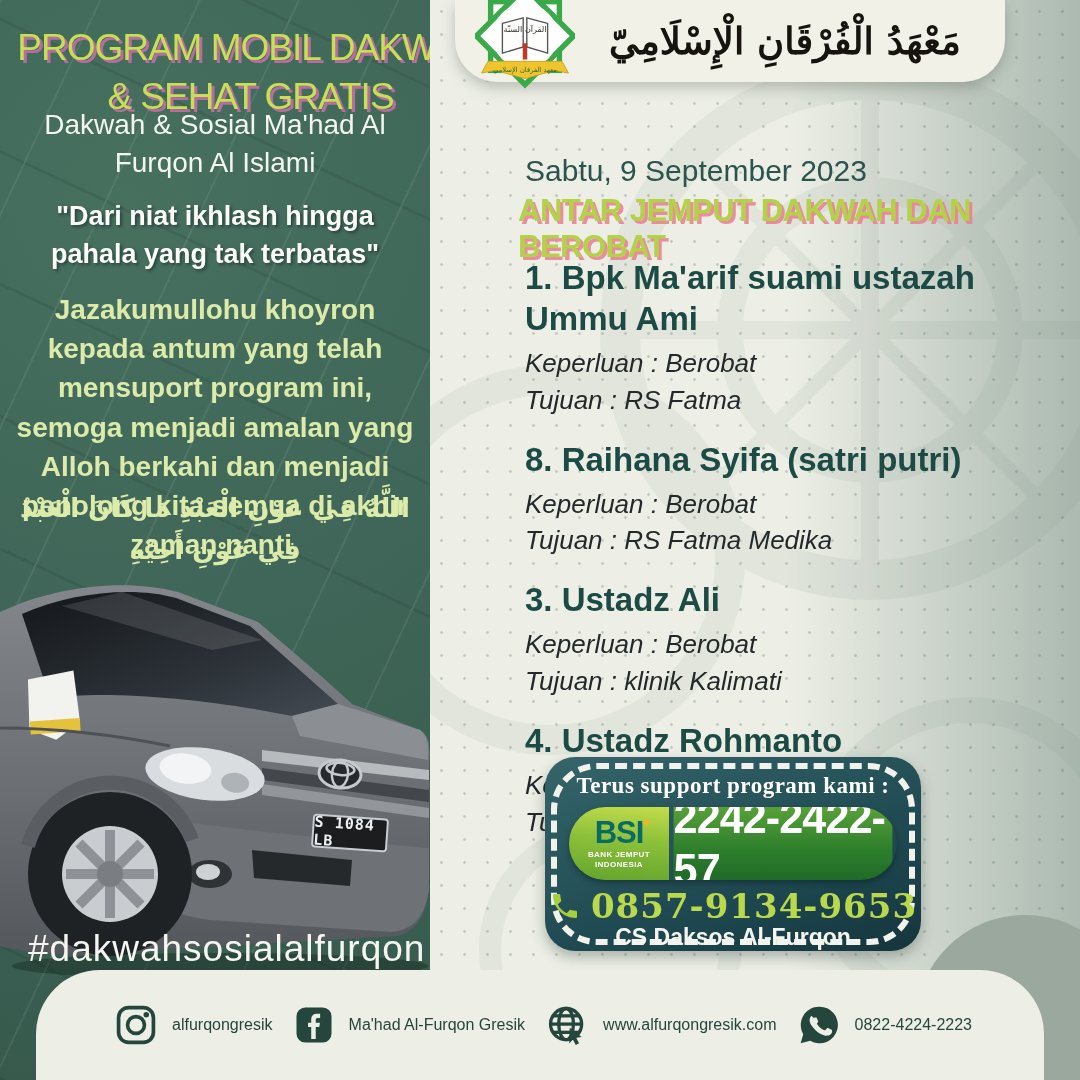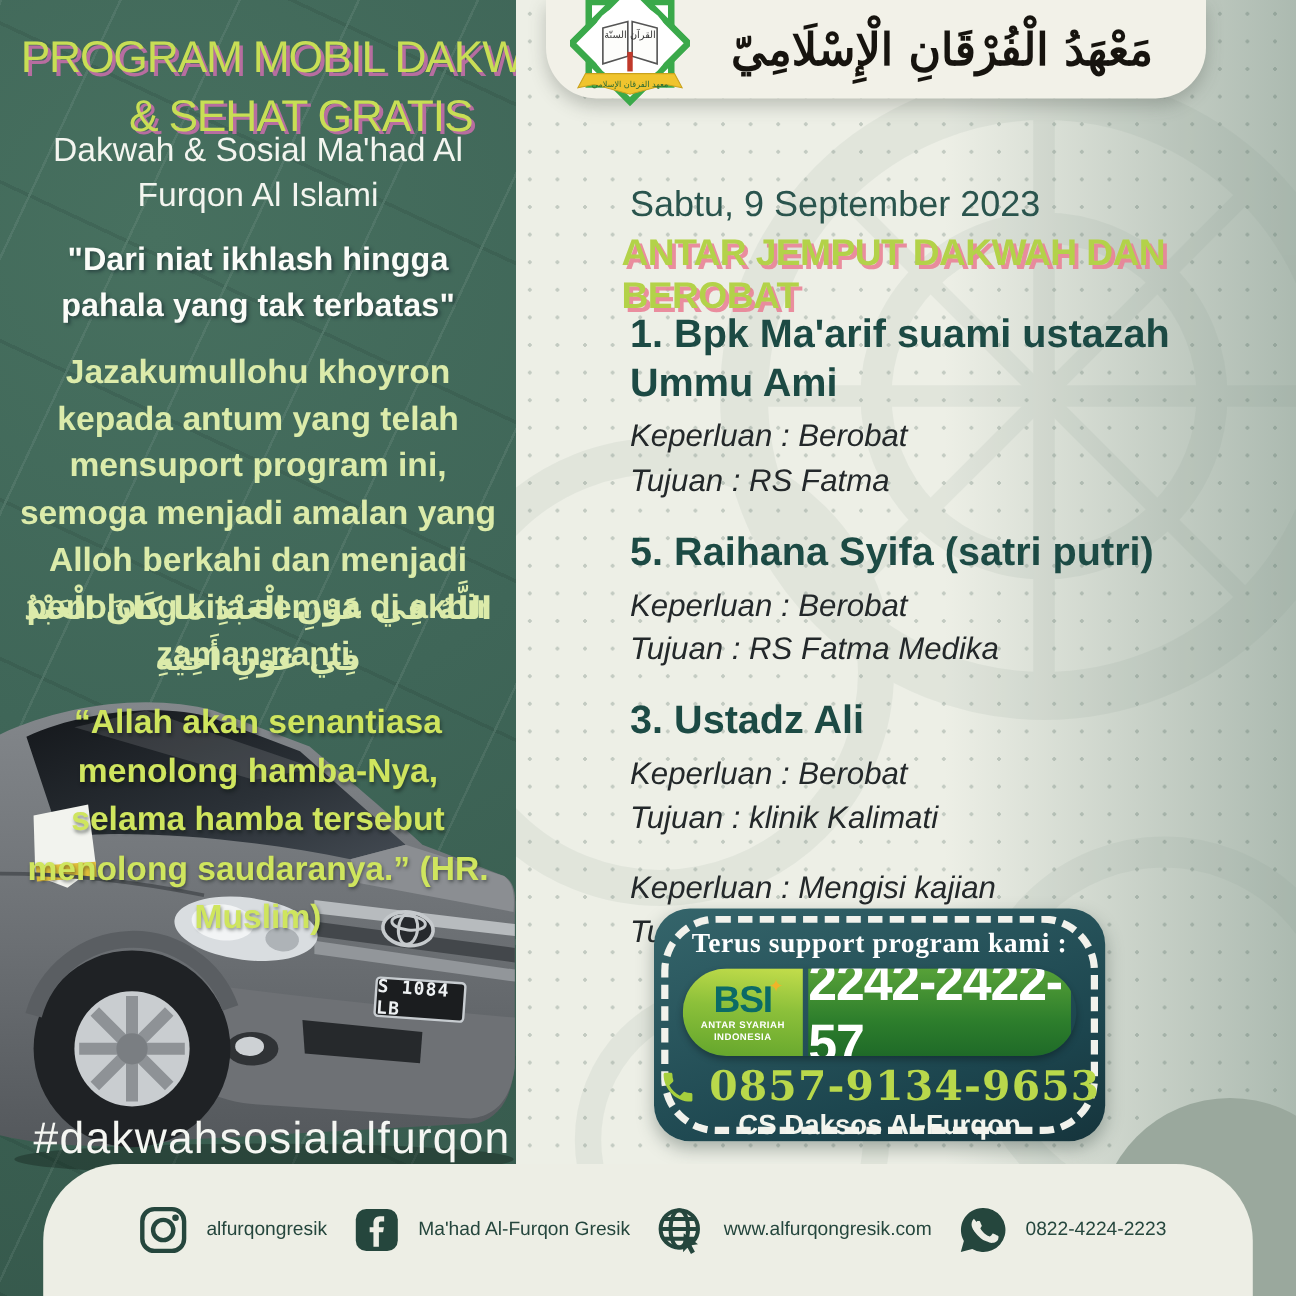--- a/index.html
+++ b/index.html
@@ -107,21 +107,20 @@
 
   <div class="lp-title">
     <div>PROGRAM MOBIL DAKWAH</div>
     <div>&amp; SEHAT GRATIS</div>
   </div>
 
   <div class="lp-sub">Dakwah &amp; Sosial Ma'had Al Furqon Al Islami</div>
   <div class="lp-quote1">"Dari niat ikhlash hingga pahala yang tak terbatas"</div>
   <div class="lp-para">Jazakumullohu khoyron kepada antum yang telah mensuport program ini, semoga menjadi amalan yang Alloh berkahi dan menjadi penolong kita semua di akhir zaman nanti.</div>
   <div class="lp-arabic">اللَّهُ فِي عَوْنِ الْعَبْدِ مَا كَانَ الْعَبْدُ فِي عَوْنِ أَخِيْهِ</div>
-  <div class="lp-hadith">“Allah akan senantiasa menolong hamba-Nya, selama hamba tersebut menolong saudaranya.” (HR. Muslim)</div>
 
   <div class="car-wrap">
     <svg viewBox="0 0 430 402">
       <defs>
         <linearGradient id="bodyGrad" x1="0" y1="0" x2="0" y2="1">
           <stop offset="0" stop-color="#83878b"></stop>
             <stop offset=".55" stop-color="#6b6f73"></stop>
             <stop offset="1" stop-color="#54585c"></stop>
         </linearGradient>
         <linearGradient id="winGrad" x1="0" y1="0" x2="1" y2="1">
@@ -210,45 +209,46 @@
   <div class="rp-date">Sabtu, 9 September 2023</div>
   <div class="rp-title">ANTAR JEMPUT DAKWAH DAN BEROBAT</div>
 
   <div class="rp-list">
     <div class="sch-item">
       <div class="sch-name">1. Bpk Ma'arif suami ustazah Ummu Ami</div>
       <div class="sch-det">Keperluan : Berobat</div>
       <div class="sch-det">Tujuan : RS Fatma</div>
     </div>
     <div class="sch-item">
-      <div class="sch-name">5.  Raihana Syifa (satri putri)</div>
+      <div class="sch-name">8.  Raihana Syifa (satri putri)</div>
       <div class="sch-det">Keperluan : Berobat</div>
       <div class="sch-det">Tujuan : RS Fatma Medika</div>
     </div>
     <div class="sch-item">
       <div class="sch-name">3. Ustadz Ali</div>
       <div class="sch-det">Keperluan : Berobat</div>
       <div class="sch-det">Tujuan : klinik Kalimati</div>
     </div>
     <div class="sch-item">
+      <div class="sch-name">4. Ustadz Rohmanto</div>
       <div class="sch-det">Keperluan : Mengisi kajian</div>
       <div class="sch-det">Tujuan : Masjid Rengel Tuban</div>
     </div>
   </div>
 
   <div class="badge">
     <div class="dashes"></div>
     <div class="badge-content">
       <div class="badge-heading">Terus support program kami :</div>
       <div class="bsi-pill">
         <div class="bsi-block">
           <span class="bsi-star">✦</span>
           <span class="bsi-name">BSI</span>
           <span class="bsi-sub">
-            <span>ANTAR SYARIAH</span><br>
+            <span>BANK JEMPUT</span><br>
             <span>INDONESIA</span>
           </span>
         </div>
         <div class="bsi-number">2242-2422-57</div>
       </div>
       <div class="phone-row">
         <svg width="32" height="32" viewBox="0 0 24 24">
           <path fill="#a6cf3d" d="M6.6 10.8c1.4 2.8 3.8 5.1 6.6 6.6l2.2-2.2c.3-.3.7-.4 1-.2 1.1.4 2.3.6 3.6.6.6 0 1 .4 1 1V20c0 .6-.4 1-1 1C10.8 21 3 13.2 3 4c0-.6.4-1 1-1h3.5c.6 0 1 .4 1 1 0 1.2.2 2.4.6 3.6.1.3 0 .7-.2 1l-2.3 2.2z"></path>
         </svg>
         <span class="phone-number">0857-9134-9653</span>

